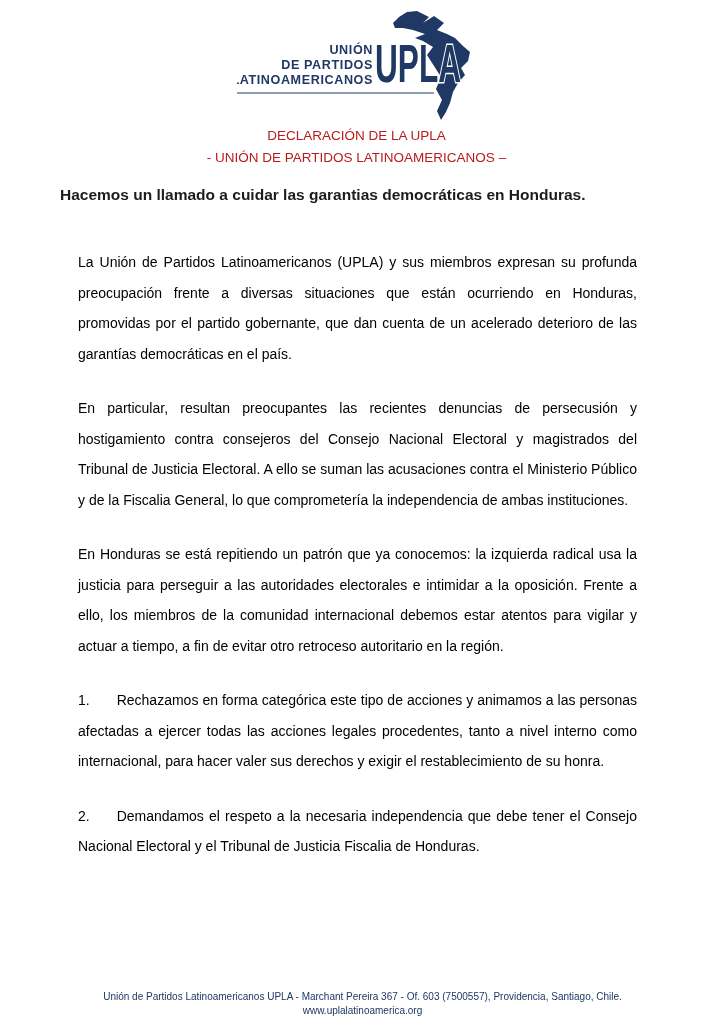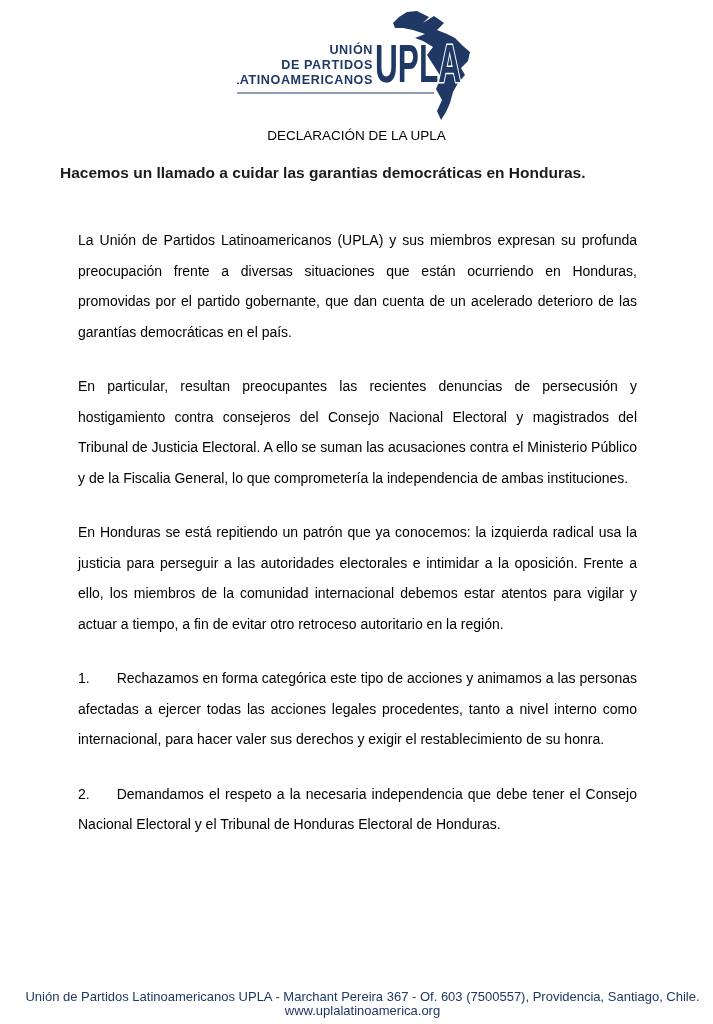--- a/index.html
+++ b/index.html
@@ -35,21 +35,21 @@
     stroke: #ffffff;
     stroke-width: 3px;
     paint-order: stroke;
   }
   
   .doc-title {
     margin-top: 2px;
     text-align: center;
     font-size: 13.5px;
     line-height: 22px;
-    color: #000000;
+    color: #b91c1c;
   }
   .heading {
     margin: 14px 60px 0 60px;
     text-align: left;
     font-size: 15.5px;
     line-height: 24px;
     font-weight: 700;
     color: #1c1c1c;
   }
   
@@ -66,21 +66,21 @@
   }
   .para:last-child { margin-bottom: 0; }
   .tab-gap { display: inline-block; width: 27px; }
   
   .footer {
     position: absolute;
     left: 12px;
     right: 0;
     bottom: 6px;
     text-align: center;
-    font-size: 13px;
+    font-size: 10px;
     line-height: 14px;
     color: #1f3864;
   }
 </style>
 </head>
 <body>
 
 <div class="page">
 
   <header class="logo-block">
@@ -96,32 +96,33 @@
       <text class="logo-acronym" x="138" y="74" textLength="86" lengthAdjust="spacingAndGlyphs">UPLA</text>
 
       <text class="logo-small-text" x="136" y="46" text-anchor="end">UNIÓN</text>
       <text class="logo-small-text" x="136" y="61" text-anchor="end">DE PARTIDOS</text>
       <text class="logo-small-text" x="136" y="76" text-anchor="end">LATINOAMERICANOS</text>
     </svg>
   </header>
 
   <div class="doc-title">
     <div>DECLARACIÓN DE LA UPLA</div>
+    <div>- UNIÓN DE PARTIDOS LATINOAMERICANOS –</div>
   </div>
 
   <h1 class="heading">Hacemos un llamado a cuidar las garantias democráticas en Honduras.</h1>
 
   <main class="body-text">
     <p class="para">La Unión de Partidos Latinoamericanos (UPLA) y sus miembros expresan su profunda preocupación frente a diversas situaciones que están ocurriendo en Honduras, promovidas por el partido gobernante, que dan cuenta de un acelerado deterioro de las garantías democráticas en el país.</p>
     <p class="para">En particular, resultan preocupantes las recientes denuncias de persecusión y hostigamiento contra consejeros del Consejo Nacional Electoral y magistrados del Tribunal de Justicia Electoral. A ello se suman las acusaciones contra el Ministerio Público y de la Fiscalia General, lo que comprometería la independencia de ambas instituciones.</p>
     <p class="para">En Honduras se está repitiendo un patrón que ya conocemos: la izquierda radical usa la justicia para perseguir a las autoridades electorales e intimidar a la oposición. Frente a ello, los miembros de la comunidad internacional debemos estar atentos para vigilar y actuar a tiempo, a fin de evitar otro retroceso autoritario en la región.</p>
 
     <p class="para"><span>1.</span><span class="tab-gap"></span><span>Rechazamos en forma categórica este tipo de acciones y animamos a las personas afectadas a ejercer todas las acciones legales procedentes, tanto a nivel interno como internacional, para hacer valer sus derechos y exigir el restablecimiento de su honra.</span></p>
 
-    <p class="para"><span>2.</span><span class="tab-gap"></span><span>Demandamos el respeto a la necesaria independencia que debe tener el Consejo Nacional Electoral y el Tribunal de Honduras Electoral de Honduras.</span></p>
+    <p class="para"><span>2.</span><span class="tab-gap"></span><span>Demandamos el respeto a la necesaria independencia que debe tener el Consejo Nacional Electoral y el Tribunal de Justicia Fiscalia de Honduras.</span></p>
   </main>
 
   <footer class="footer">
     <div>Unión de Partidos Latinoamericanos UPLA - Marchant Pereira 367 - Of. 603 (7500557), Providencia, Santiago, Chile.</div>
     <div>www.uplalatinoamerica.org</div>
   </footer>
 
 </div>
 
 </body></html>

